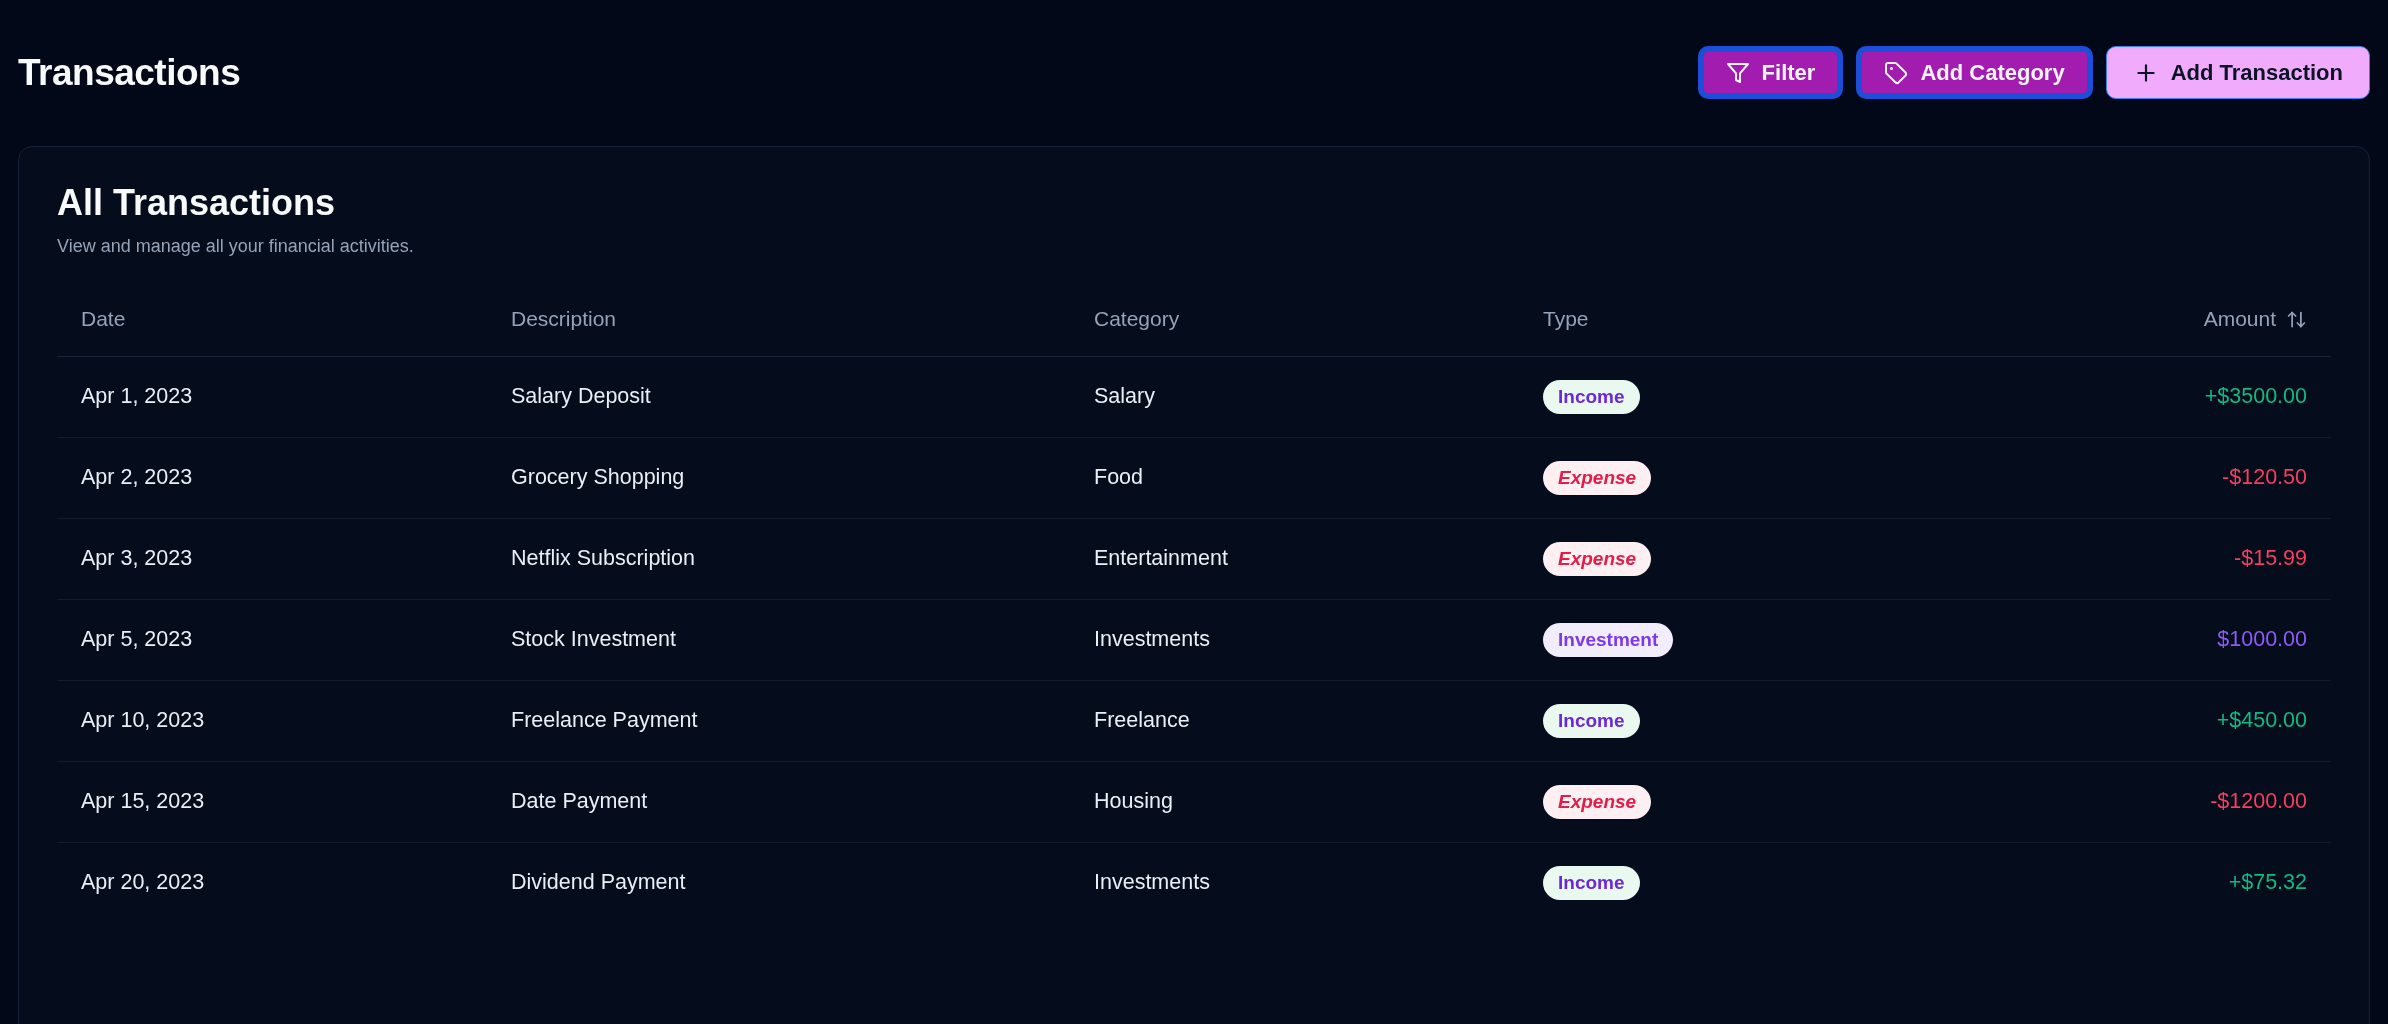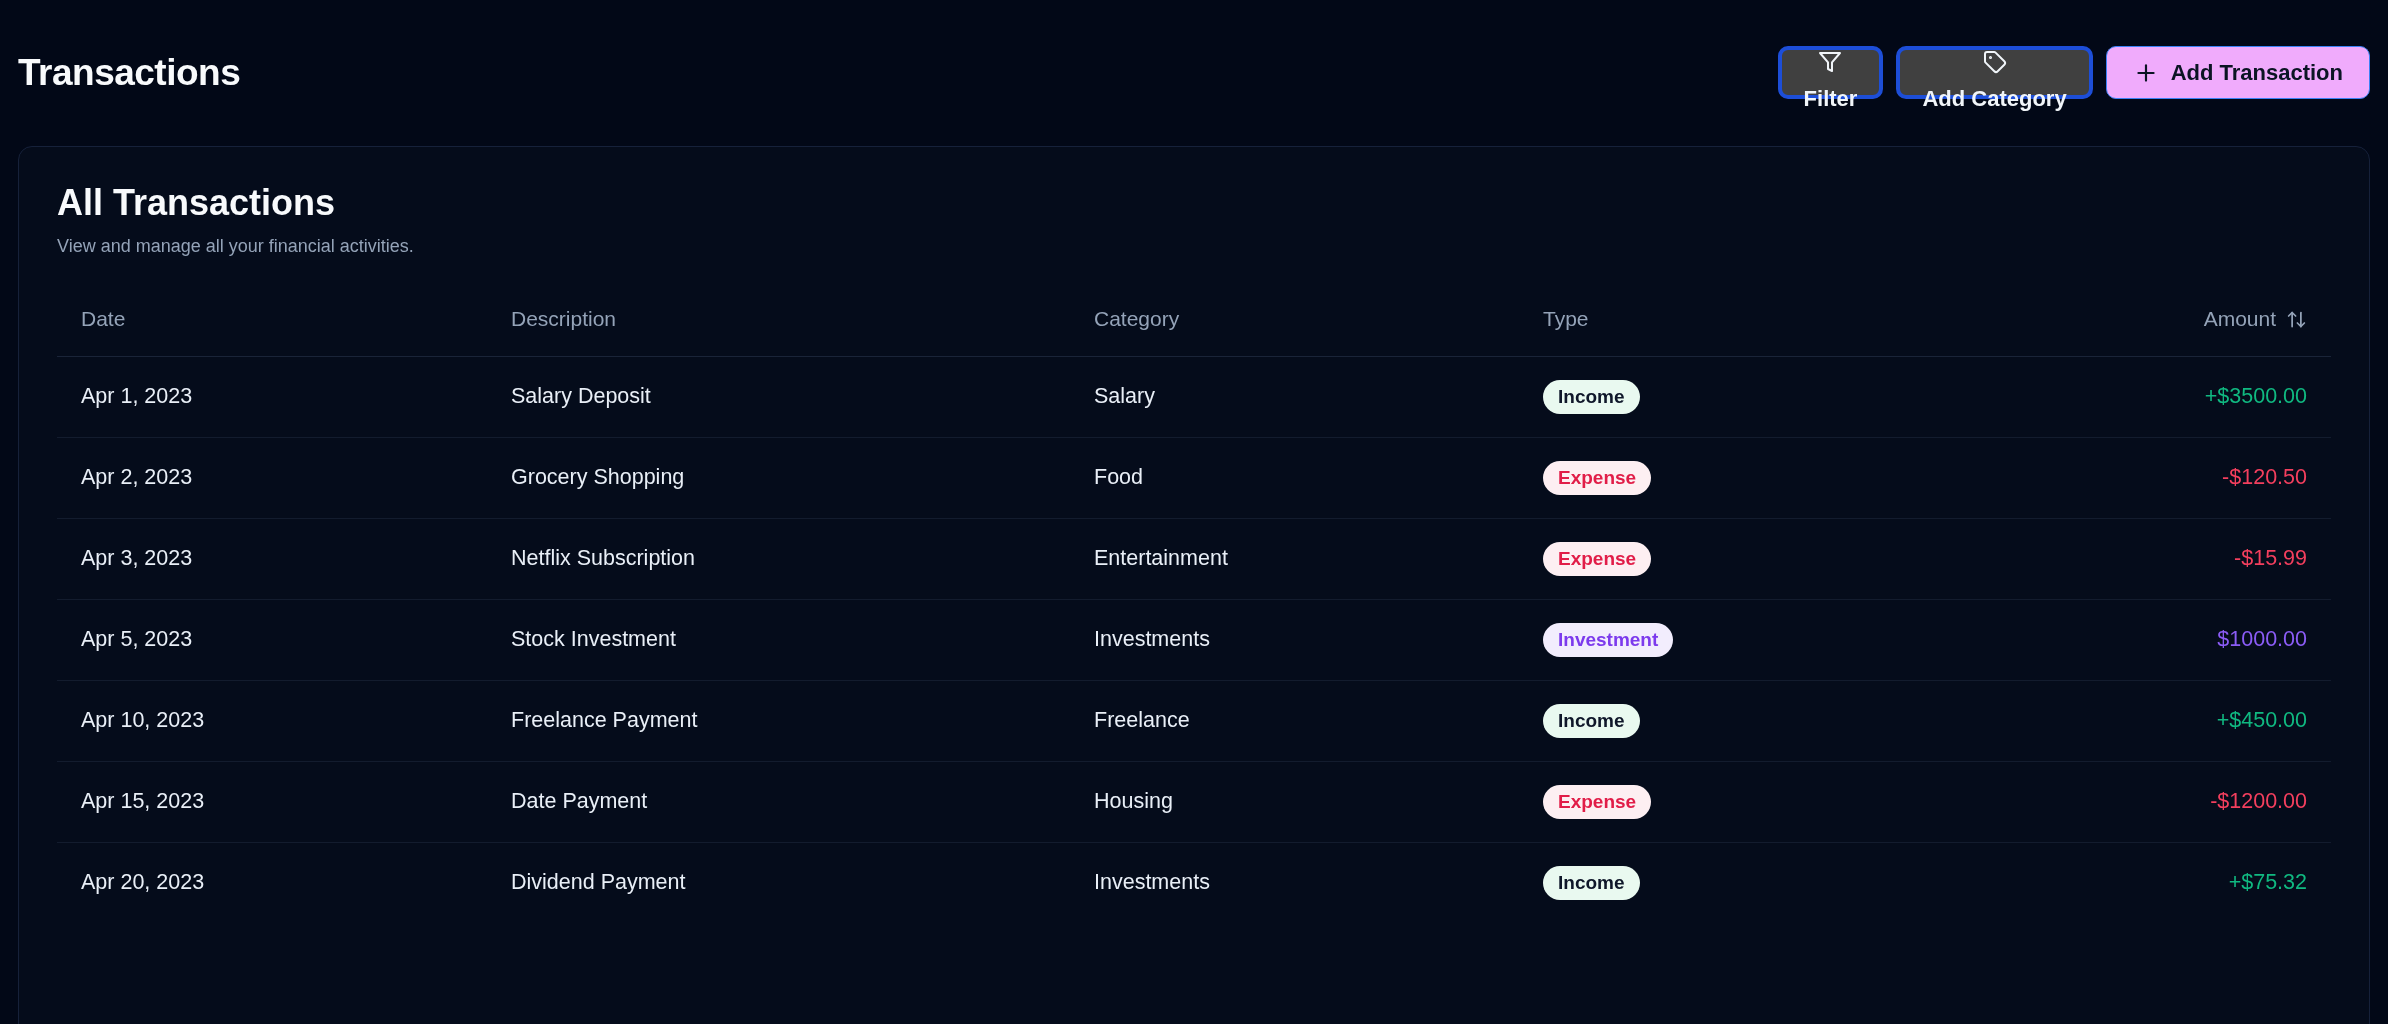--- a/index.html
+++ b/index.html
@@ -35,24 +35,23 @@
     height: 53px;
     padding: 0 22px;
     border-radius: 10px;
     font-size: 22px;
     font-weight: 600;
     cursor: pointer;
     white-space: nowrap;
     font-family: inherit;
   }
   .btn-outline {
-    background: #404040;
-    border: 4px solid #1d4ed8;
+    background: #a21caf;
+    border: 6px solid #1d4ed8;
     color: #f1f5f9;
-    flex-direction: column;
   }
   .btn-primary {
     background: #f0abfc;
     border: 1px solid #3b82f6;
     color: #0b1424;
     padding: 0 26px;
   }
   .btn svg { flex: 0 0 auto; }
 
   
@@ -115,22 +114,22 @@
   td.cell-amount { text-align: right; }
 
   .badge {
     display: inline-block;
     padding: 6px 15px;
     border-radius: 999px;
     font-size: 19px;
     font-weight: 600;
     line-height: 22px;
   }
-  .badge-income     { background: #e9f9f0; color: #0f172a; }
-  .badge-expense    { background: #fdeff2; color: #e11d48; }
+  .badge-income     { background: #e9f9f0; color: #6d28d9; }
+  .badge-expense    { background: #fdeff2; color: #e11d48; font-style: italic; }
   .badge-investment { background: #f2edfd; color: #7c3aed; }
 
   .amount-income     { color: #10b981; }
   .amount-expense    { color: #f43f5e; }
   .amount-investment { color: #8b5cf6; }
 </style>
 </head>
 <body>
 
 <div class="page">

